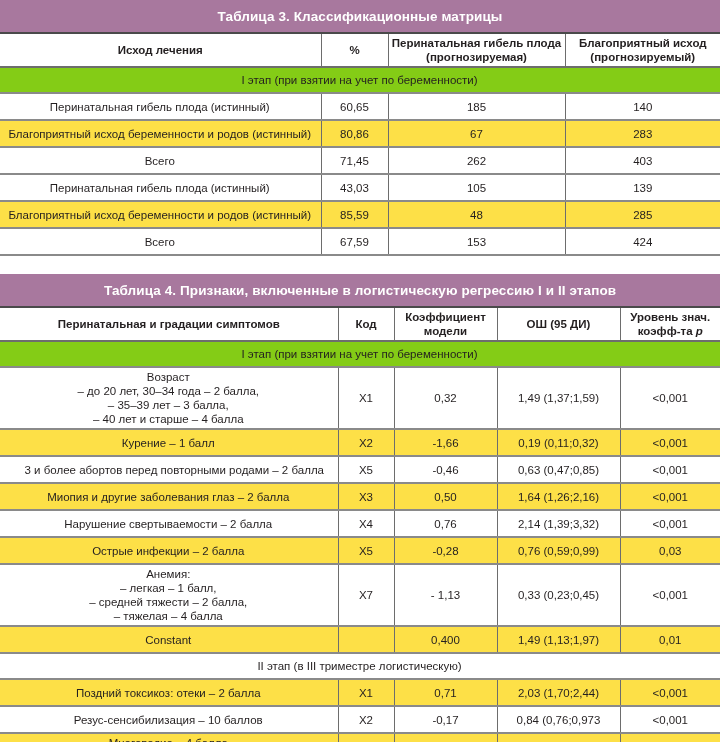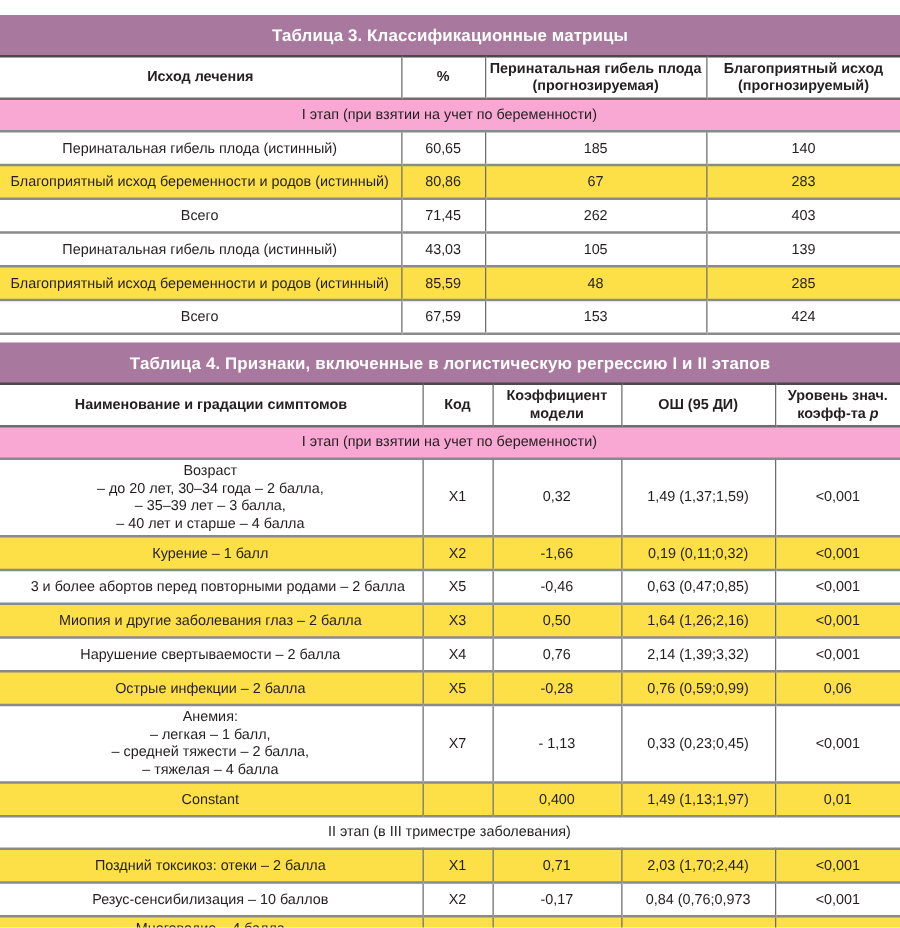--- a/index.html
+++ b/index.html
@@ -1,32 +1,32 @@
 <!DOCTYPE html>
 <html><head>
   <meta charset="utf-8">
   <style>
     html, body { margin: 0; padding: 0; background: #ffffff; }
     body { width: 720px; height: 742px; position: relative; overflow: hidden;
            font-family: "Liberation Sans", sans-serif; color: #231f20; }
     table { border-collapse: collapse; width: 720px; table-layout: fixed; position: absolute; left: 0; }
-    #t3 { top: 0; margin-top: 12px; }
+    #t3 { top: 0; }
     #t4 { top: 274px; }
     .title { background: #a8789e; color: #ffffff; font-weight: bold; font-size: 13.5px;
              text-align: center; height: 30px; letter-spacing: 0.1px; }
     .head th { font-weight: bold; font-size: 11.5px; text-align: center; line-height: 14px;
                border-top: 2px solid #4a4a4a; border-bottom: 2px solid #6d6d6d;
                border-left: 1px solid #6d6d6d; padding: 1px 3px; height: 30px; }
     .head th:first-child { border-left: none; }
     td { font-size: 11.5px; border-left: 1px solid #6d6d6d; border-bottom: 2px solid #8a8a8a;
          padding: 2px 6px; text-align: center; line-height: 14px; height: 21px; }
     td:first-child { border-left: none; text-align: center; padding-left: 5px; }
     tr.shade td { background: #fde047; }
     tr.stage td { text-align: center; height: 20px; }
-    tr.stage.shade td { background: #f9a8d4; }
+    tr.stage.shade td { background: #84cc16; }
   </style>
 </head>
 <body>
 
 <table id="t3">
   <colgroup>
       <col style="width:321px">
       <col style="width:67px">
       <col style="width:177px">
       <col style="width:155px">
@@ -91,21 +91,21 @@
       <col style="width:56px">
       <col style="width:103px">
       <col style="width:123px">
       <col style="width:100px">
     </colgroup>
   <tbody>
       <tr>
         <th colspan="5" class="title">Таблица 4. Признаки, включенные в логистическую регрессию I и II этапов</th>
       </tr>
   <tr class="head">
-    <th>Наименование и градации симптомов</th>
+    <th>Перинатальная и градации симптомов</th>
     <th>Код</th>
     <th>Коэффициент модели</th>
     <th>ОШ (95 ДИ)</th>
     <th>Уровень знач.<br>коэфф-та <i>p</i></th>
   </tr>
   </tbody>
     <tbody id="t4body">
       <tr class="stage shade">
         <td colspan="5">I этап (при взятии на учет по беременности)</td>
       </tr>
@@ -145,41 +145,41 @@
         <td>X4</td>
         <td>0,76</td>
         <td>2,14 (1,39;3,32)</td>
         <td>&lt;0,001</td>
       </tr>
       <tr class="shade">
         <td style="white-space: pre-line;">Острые инфекции – 2 балла</td>
         <td>X5</td>
         <td>-0,28</td>
         <td>0,76 (0,59;0,99)</td>
-        <td>0,06</td>
+        <td>0,03</td>
       </tr>
       <tr>
         <td style="white-space: pre-line;">Анемия:
 – легкая – 1 балл,
 – средней тяжести – 2 балла,
 – тяжелая – 4 балла</td>
         <td>X7</td>
         <td>- 1,13</td>
         <td>0,33 (0,23;0,45)</td>
         <td>&lt;0,001</td>
       </tr>
       <tr class="shade">
         <td style="white-space: pre-line;">Constant</td>
         <td></td>
         <td>0,400</td>
         <td>1,49 (1,13;1,97)</td>
         <td>0,01</td>
       </tr>
       <tr class="stage">
-        <td colspan="5">II этап (в III триместре заболевания)</td>
+        <td colspan="5">II этап (в III триместре логистическую)</td>
       </tr>
       <tr class="shade">
         <td style="white-space: pre-line;">Поздний токсикоз: отеки – 2 балла</td>
         <td>X1</td>
         <td>0,71</td>
         <td>2,03 (1,70;2,44)</td>
         <td>&lt;0,001</td>
       </tr>
       <tr>
         <td style="white-space: pre-line;">Резус-сенсибилизация – 10 баллов</td>

